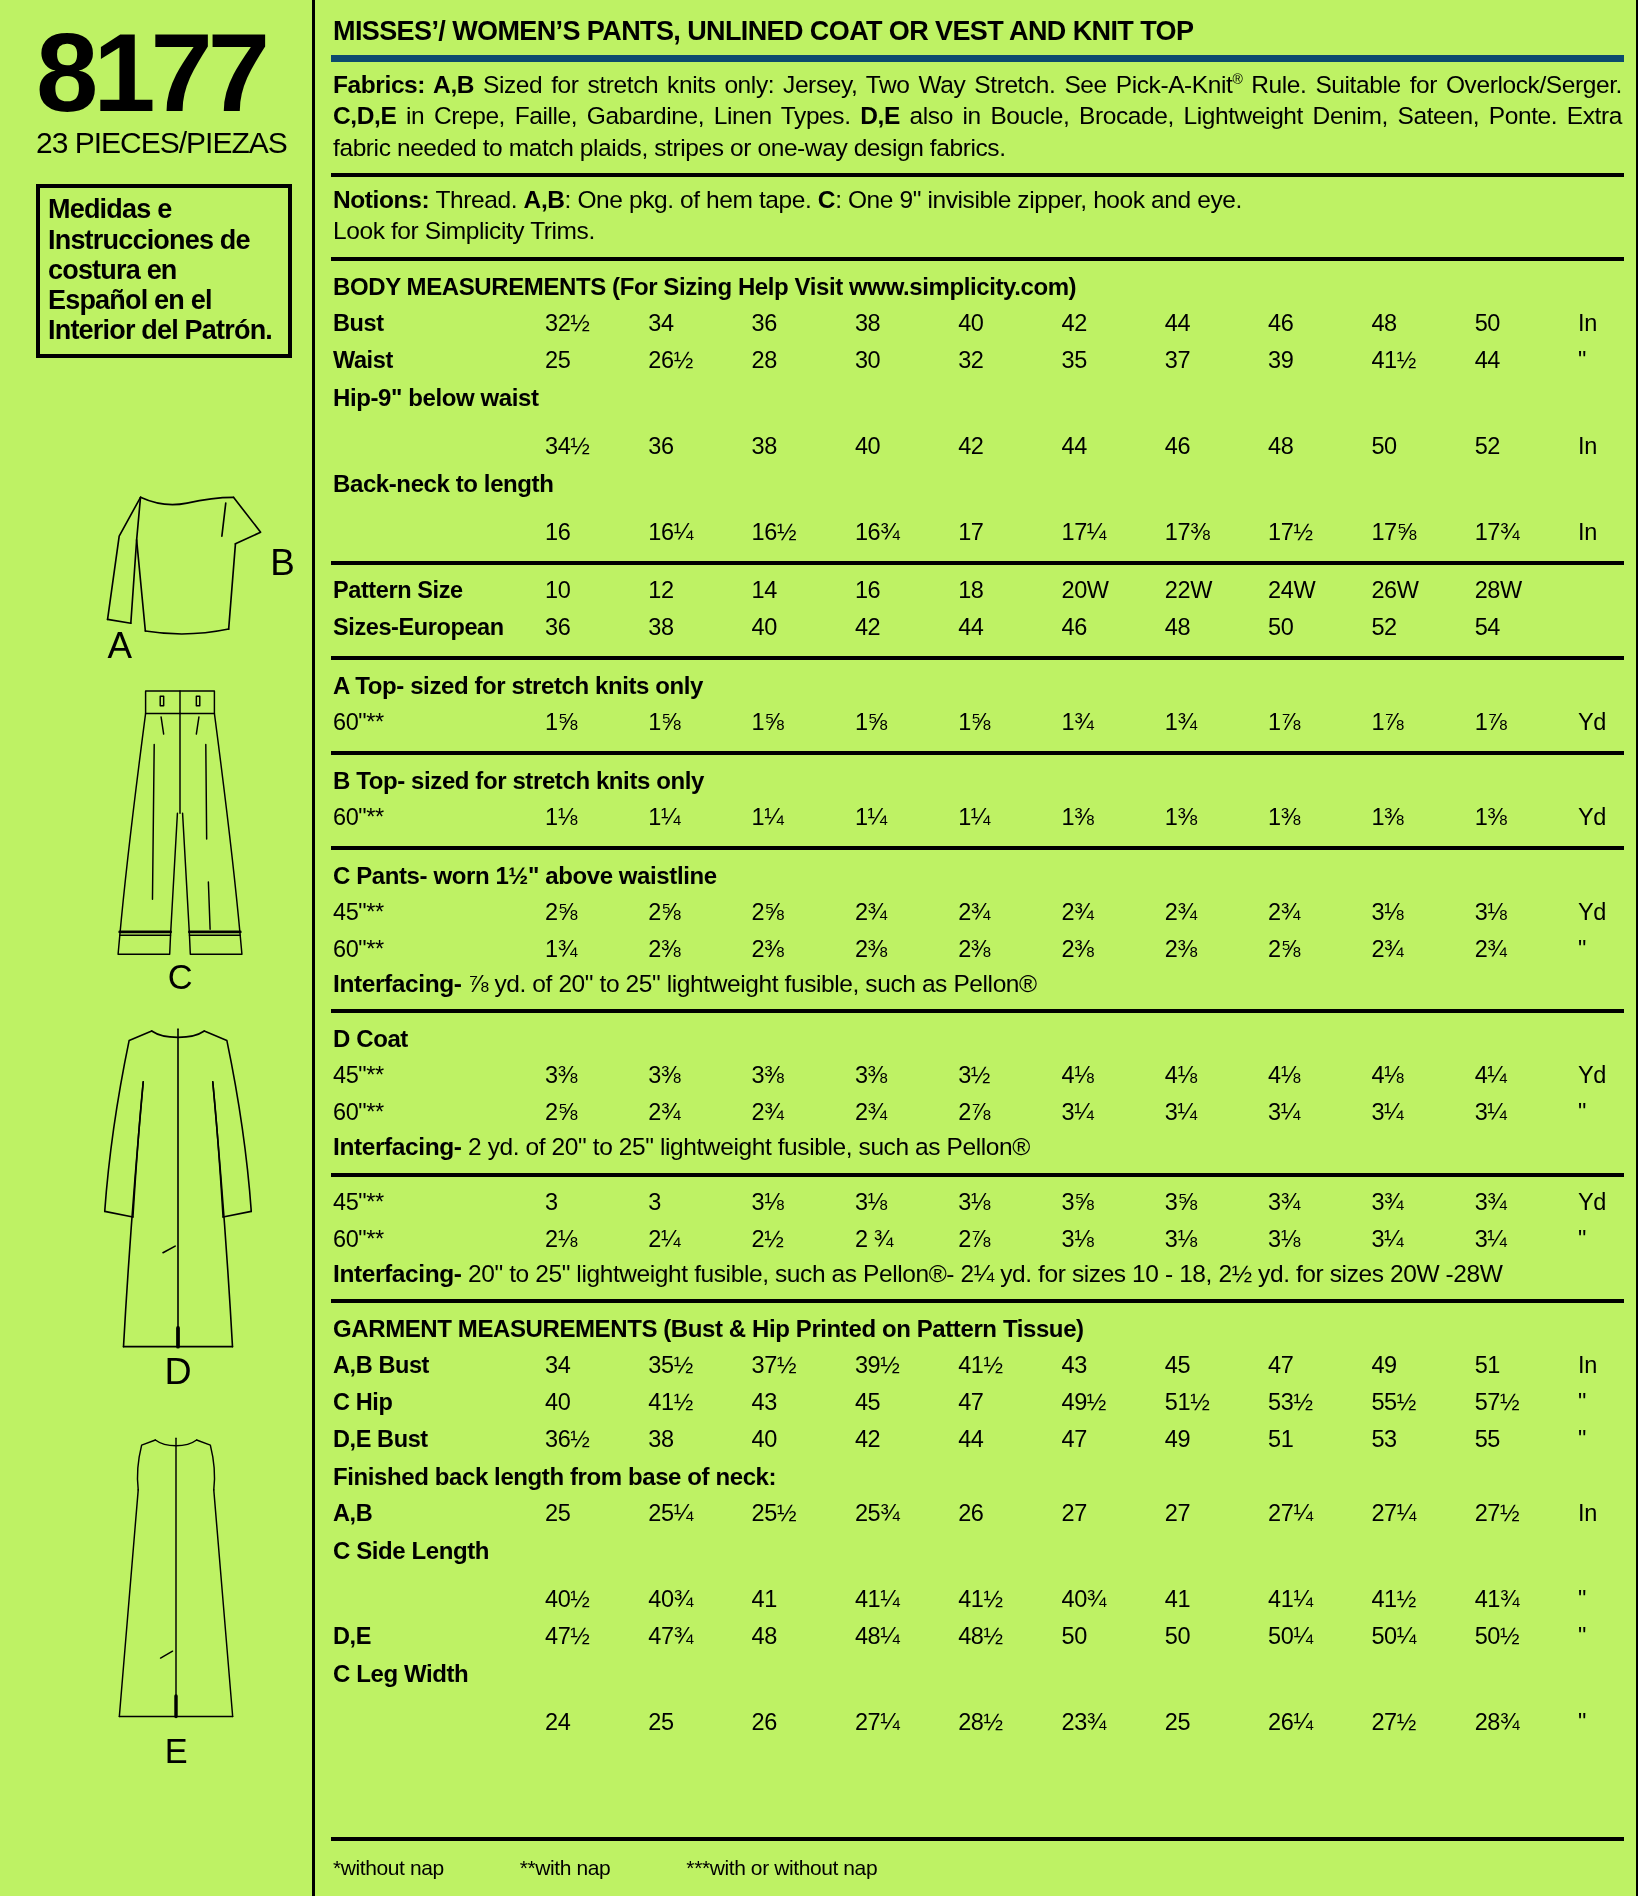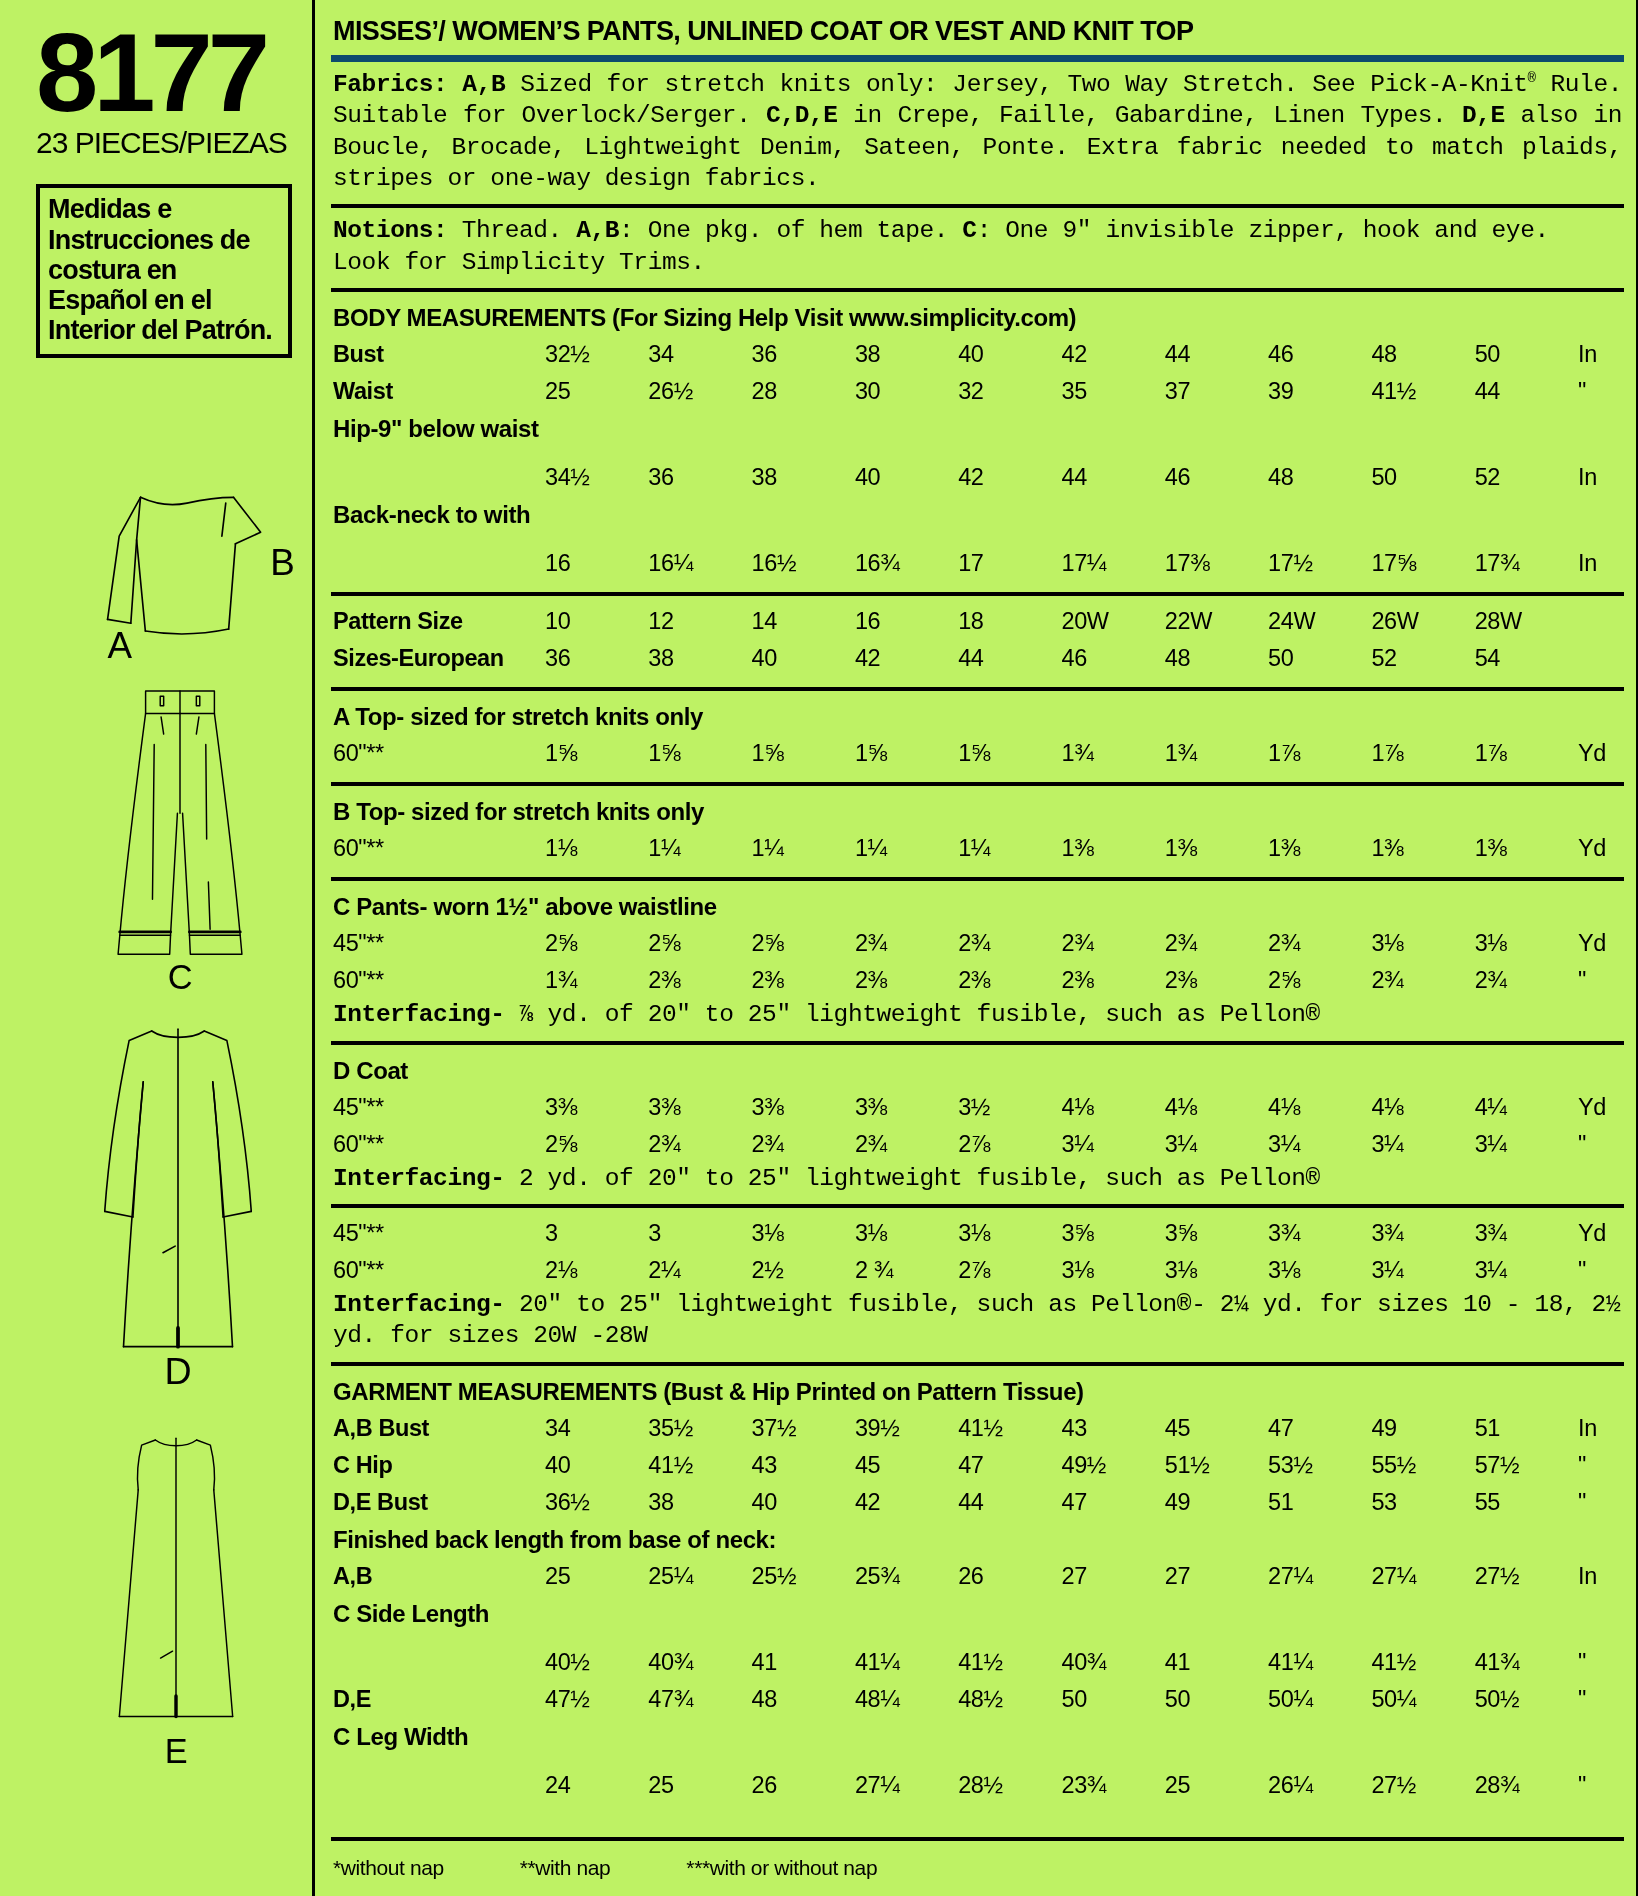--- a/index.html
+++ b/index.html
@@ -21,21 +21,21 @@
   
   .right{
     flex:1;box-sizing:border-box;border-left:3px solid #000;border-right:2px solid #000;
     padding:10px 12px 6px 16px;display:flex;flex-direction:column;
   }
   .title{font-size:27px;font-weight:bold;padding:6px 0 8px 2px;border-bottom:7px solid #0c4a6e;letter-spacing:-0.6px;}
   .sections{display:flex;flex-direction:column;flex:1;}
   .section{padding:7px 0 10px 2px;}
   .section.rule{border-top:4px solid #000;}
   .section.grow{flex:1;}
-  .para{font-size:24.5px;line-height:1.28;text-align:justify;padding-right:2px;font-family:Liberation Mono, monospace;}
+  .para{font-size:24.5px;line-height:1.28;text-align:justify;padding-right:2px;}
   .para.noj{text-align:left;}
   .para sup{font-size:14px;line-height:0;}
   .b{font-weight:bold;}
   .heading{font-size:24px;font-weight:bold;line-height:37px;}
   .trow{display:grid;grid-template-columns:212px repeat(10,1fr) 46px;font-size:23.5px;line-height:37px;}
   .trow.gap{margin-top:12px;}
   .tlabel{white-space:nowrap;}
   .tcell{white-space:nowrap;}
   .tunit{white-space:nowrap;}
   .footnotes{display:flex;gap:76px;font-size:21px;padding-top:8px;}
@@ -180,21 +180,21 @@
             <span class="tcell">38</span>
             <span class="tcell">40</span>
             <span class="tcell">42</span>
             <span class="tcell">44</span>
             <span class="tcell">46</span>
             <span class="tcell">48</span>
             <span class="tcell">50</span>
             <span class="tcell">52</span>
             <span class="tunit">In</span>
           </div>
-          <div class="heading">Back-neck to with</div>
+          <div class="heading">Back-neck to length</div>
           <div class="trow gap">
             <span class="tlabel"></span>
             <span class="tcell">16</span>
             <span class="tcell">16¼</span>
             <span class="tcell">16½</span>
             <span class="tcell">16¾</span>
             <span class="tcell">17</span>
             <span class="tcell">17¼</span>
             <span class="tcell">17⅜</span>
             <span class="tcell">17½</span>

